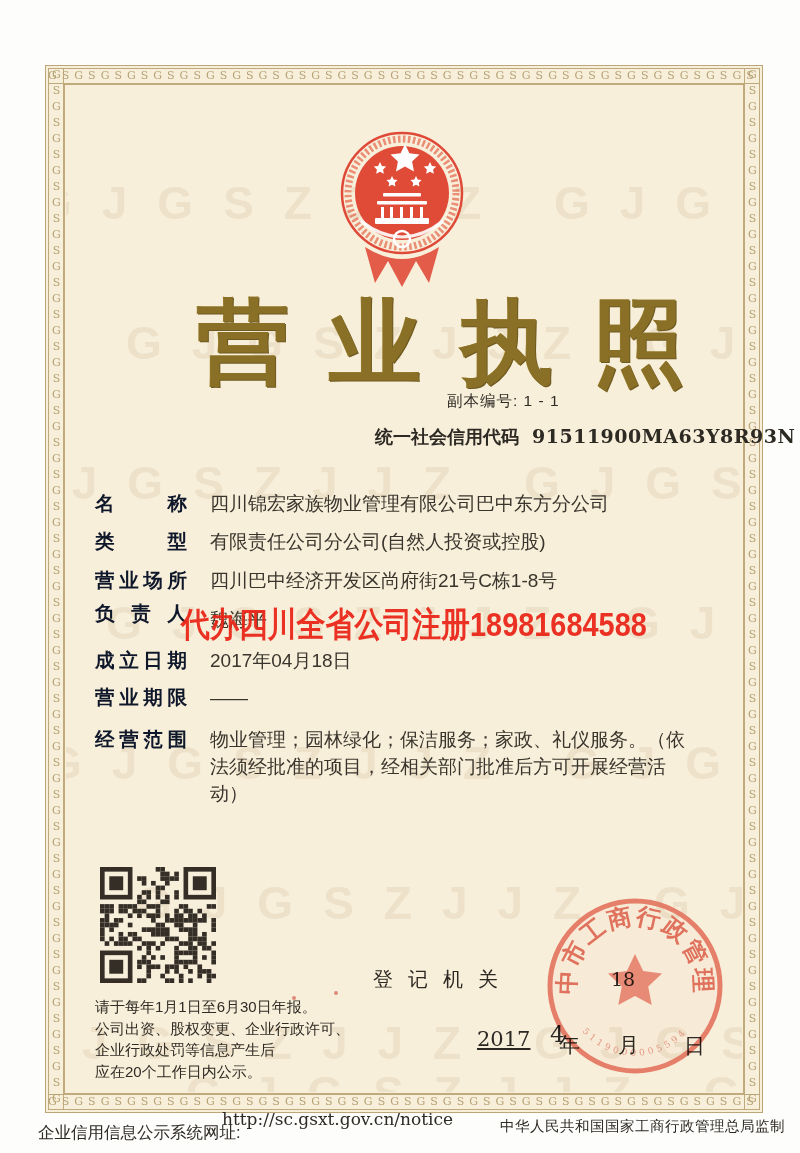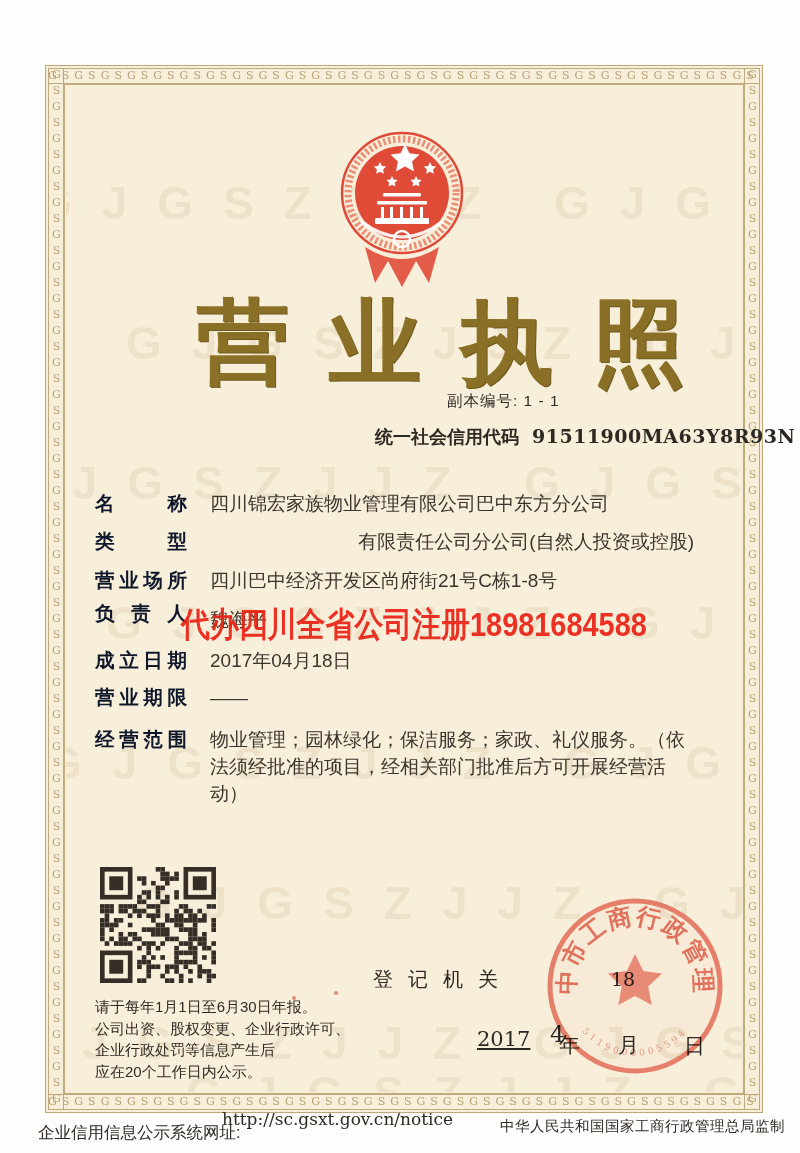--- a/index.html
+++ b/index.html
@@ -102,21 +102,21 @@
     <div class="abs title">营业执照</div>
     <div class="abs copy-no">副本编号: 1 - 1</div>
     <div class="abs credit">
       <span>统一社会信用代码</span><span class="code">91511900MA63Y8R93N</span>
     </div>
 
     <div id="fields">
         <div class="abs flabel" style="top: 490px;">名称</div>
         <div class="abs fvalue" style="top: 490px;">四川锦宏家族物业管理有限公司巴中东方分公司</div>
         <div class="abs flabel" style="top: 528px;">类型</div>
-        <div class="abs fvalue" style="top: 528px; text-align: right;">有限责任公司分公司(自然人投资或控股)</div>
+        <div class="abs fvalue" style="top: 528px;">有限责任公司分公司(自然人投资或控股)</div>
         <div class="abs flabel" style="top: 567px;">营业场所</div>
         <div class="abs fvalue" style="top: 567px;">四川巴中经济开发区尚府街21号C栋1-8号</div>
         <div class="abs flabel" style="top: 600px;">负责人</div>
         <div class="abs fvalue" style="top: 606px;">魏海平</div>
         <div class="abs flabel" style="top: 647px;">成立日期</div>
         <div class="abs fvalue" style="top: 647px;">2017年04月18日</div>
         <div class="abs flabel" style="top: 684px;">营业期限</div>
         <div class="abs fvalue" style="top: 684px;">——</div>
         <div class="abs flabel" style="top: 726px;">经营范围</div>
         <div class="abs fvalue" style="top: 726px;">物业管理；园林绿化；保洁服务；家政、礼仪服务。（依法须经批准的项目，经相关部门批准后方可开展经营活动）</div>

